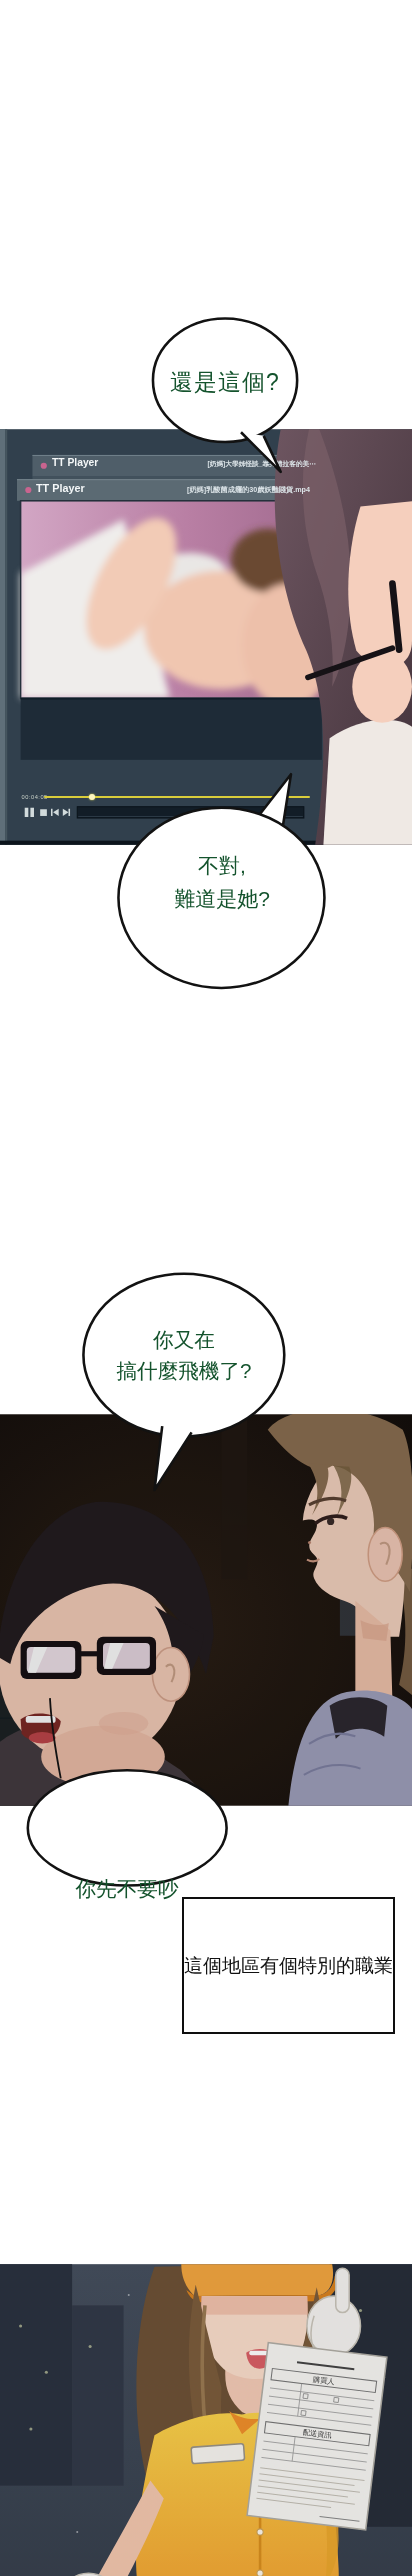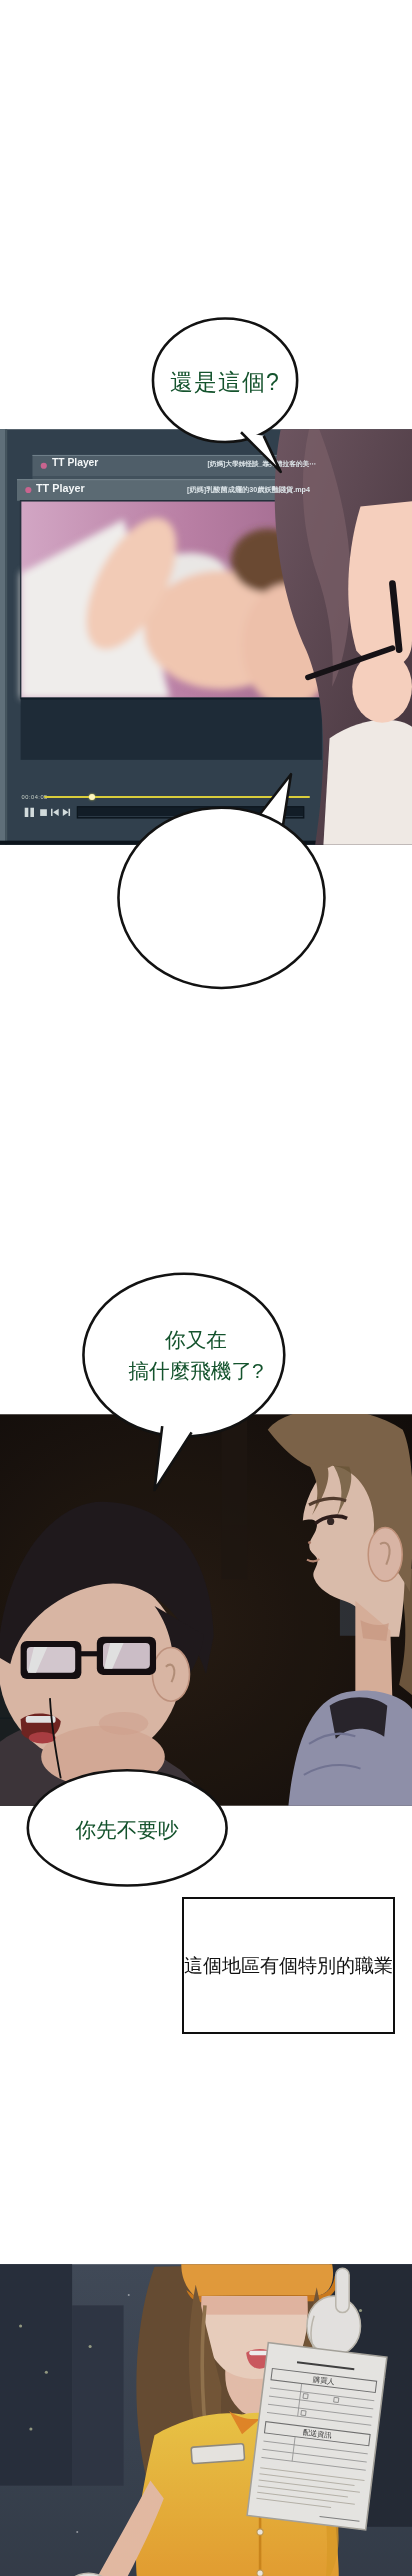--- a/index.html
+++ b/index.html
@@ -377,20 +377,24 @@
       <g>
         <path d="M176,7048 C163,7120 152,7185 162,7262" fill="none" stroke-width="4"></path>
         <path d="M-10,7400 C-10,7300 80,7262 190,7262 C310,7262 425,7300 422,7400
                  C420,7480 370,7520 300,7528 C280,7556 240,7556 228,7532
                  C130,7548 -8,7500 -10,7400 Z" stroke-linejoin="round"></path>
       </g>
     </g>
   </svg>
 
   <div class="btext b1" style="left:225px;top:367px;">還是這個?</div>
-  <div class="btext b3" style="left:184px;top:1325px;margin-left:12px;">
+  <div class="btext b2" style="left:222px;top:850px;">
+    <div>不對,</div>
+    <div>難道是她?</div>
+  </div>
+  <div class="btext b3" style="left:184px;top:1325px;">
     <div>你又在</div>
     <div>搞什麼飛機了?</div>
   </div>
-  <div class="btext b4" style="left:127px;top:1816px;">你先不要吵</div>
+  <div class="btext b4" style="left:127px;top:1875px;">你先不要吵</div>
 
 </div>
 
 
 </body></html>

